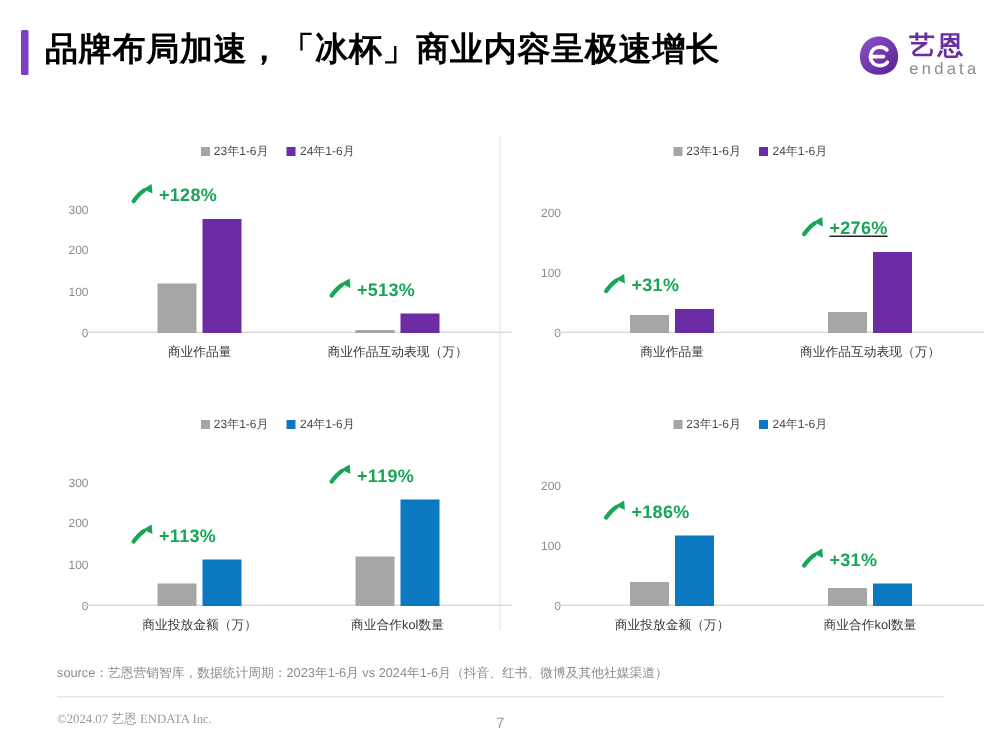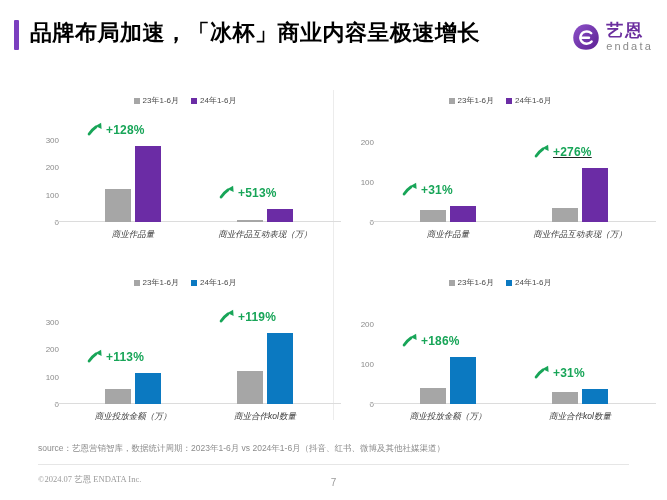--- a/index.html
+++ b/index.html
@@ -71,21 +71,21 @@
     position:absolute;bottom:0;height:100%;
   }
   .bars{
     position:absolute;bottom:0;left:0;width:100%;height:100%;
     display:flex;align-items:flex-end;justify-content:center;gap:4px;
   }
   .bar{width:26px;}
   .bar.gray{background:#A6A6A6;}
   .cat-label{
     position:absolute;bottom:-19px;left:50%;transform:translateX(-50%);
-    font-size:8.5px;color:#3a3a3a;white-space:nowrap;font-style:italic;
+    font-size:8.5px;color:#3a3a3a;white-space:nowrap;
   }
   .growth{
     position:absolute;display:flex;align-items:flex-end;gap:2px;
     white-space:nowrap;
   }
   .growth-text{
     font-size:12px;font-weight:700;color:#18A558;letter-spacing:0.2px;
   }
   .arrow-ico{display:block;}
 

